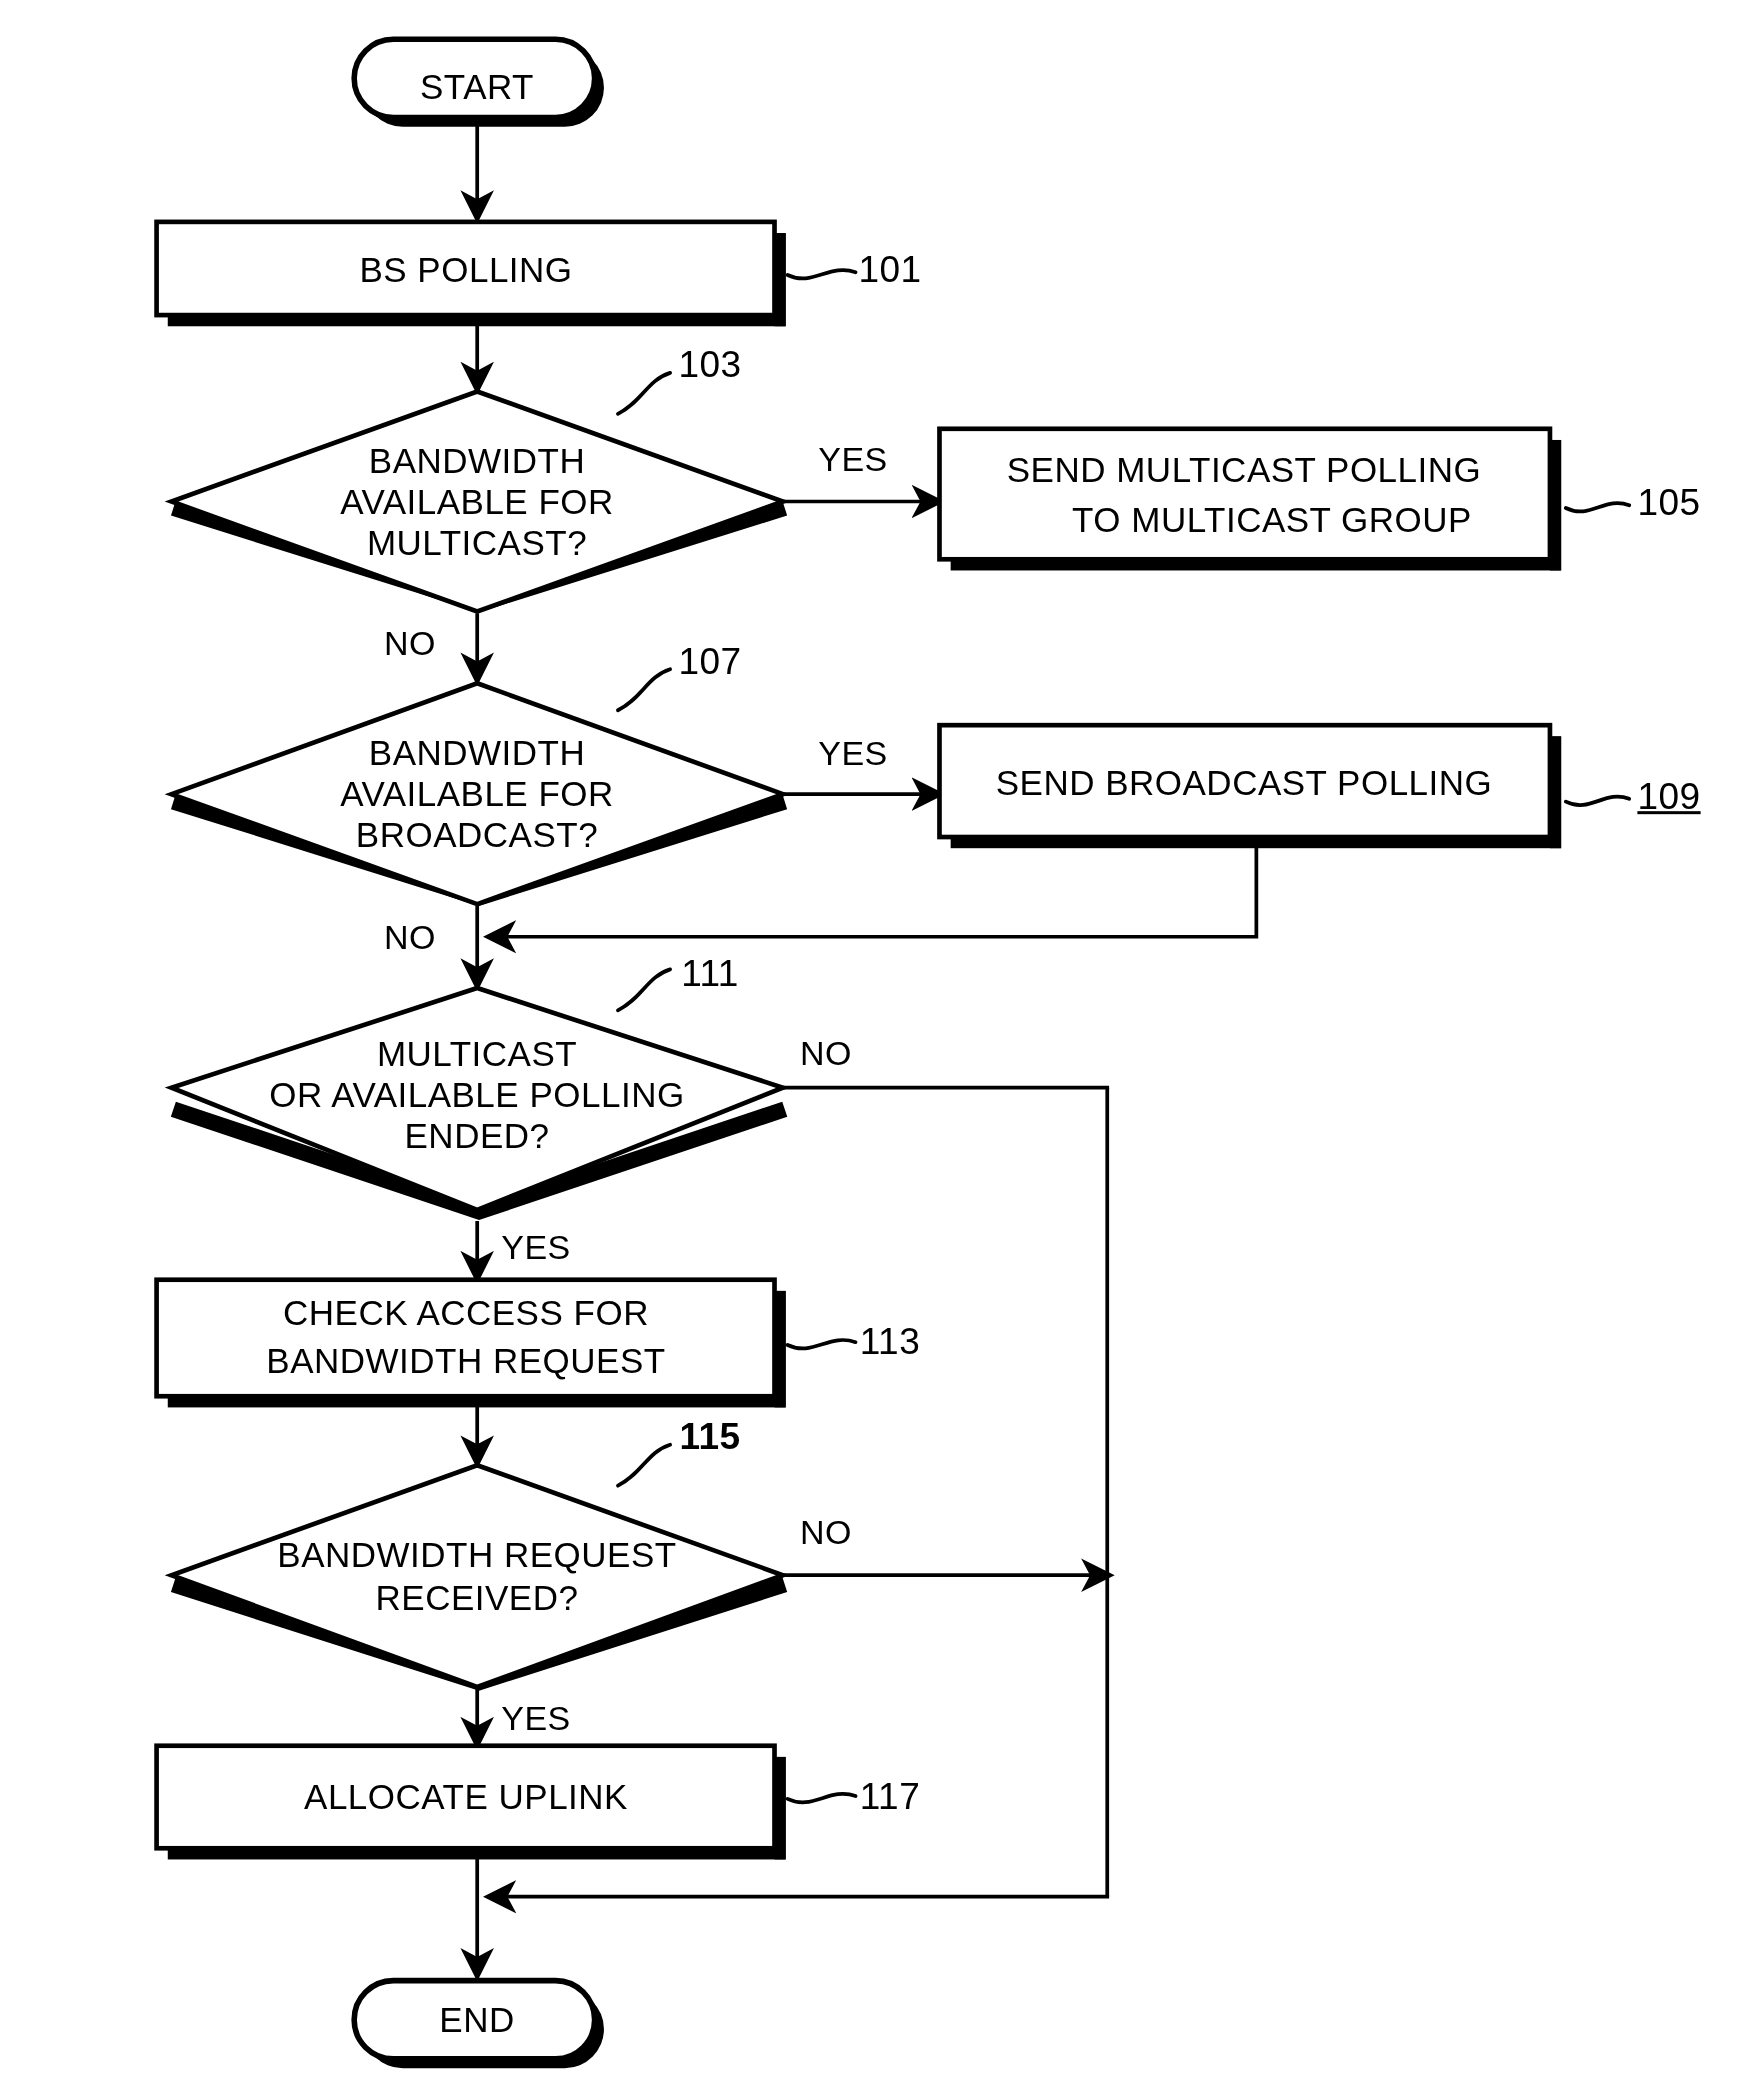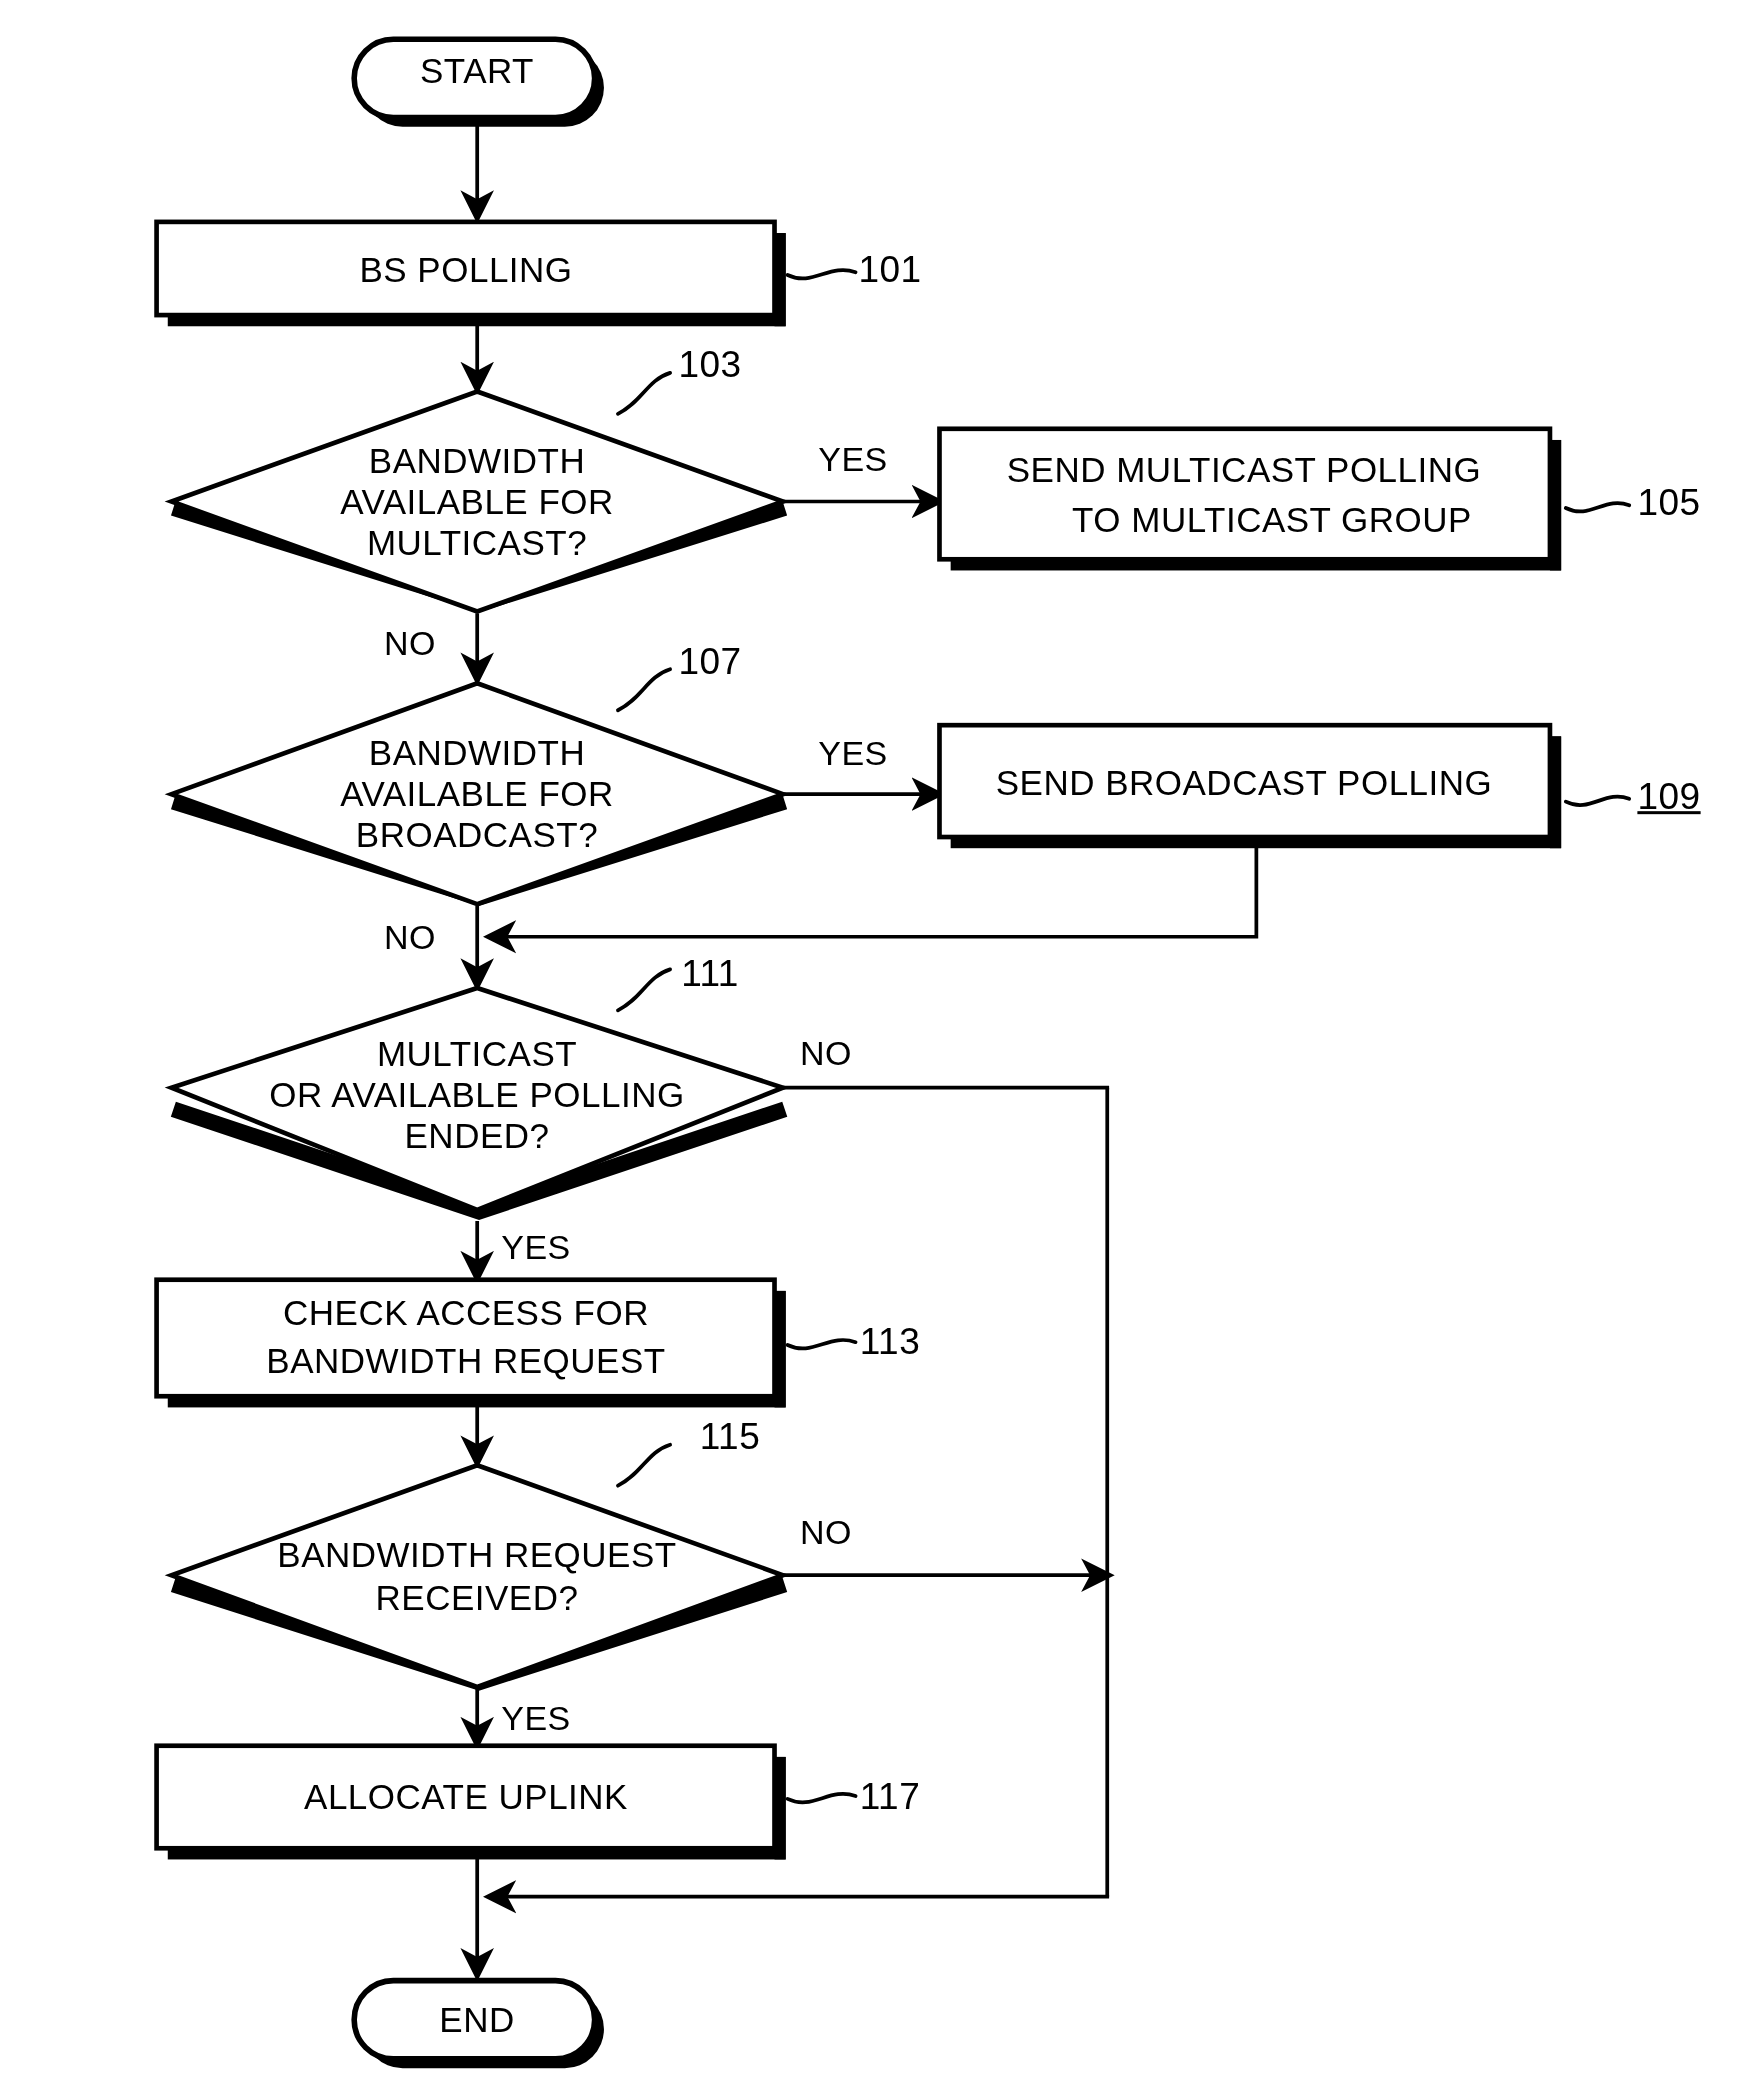--- a/index.html
+++ b/index.html
@@ -157,21 +157,21 @@
       <path d="M 1680 545 C 1706 558, 1722 532, 1748 542"></path>
       <path d="M 663 762 C 690 748, 694 726, 719 718"></path>
       <path d="M 1680 860 C 1706 873, 1722 847, 1748 857"></path>
       <path d="M 663 1084 C 690 1070, 694 1048, 719 1040"></path>
       <path d="M 845 1443 C 872 1456, 890 1430, 918 1440"></path>
       <path d="M 663 1594 C 690 1580, 694 1558, 719 1550"></path>
       <path d="M 845 1930 C 872 1943, 890 1917, 918 1927"></path>
     </g>
   </svg>
 
-  <div class="lbl term-text centered" style="left:477px; top:71px;">START</div>
+  <div class="lbl term-text centered" style="left:477px; top:87px;">START</div>
 
   <div class="lbl node-text centered" style="left:466px; top:270px;">BS POLLING</div>
   <div class="lbl ref-text centered" style="left:890px; top:270px;">101</div>
 
   <div class="lbl node-text centered" style="left:477px; top:461px;">BANDWIDTH</div>
   <div class="lbl node-text centered" style="left:477px; top:502px;">AVAILABLE FOR</div>
   <div class="lbl node-text centered" style="left:477px; top:543px;text-align:right;">MULTICAST?</div>
   <div class="lbl ref-text centered" style="left:710px; top:365px;">103</div>
   <div class="lbl branch-text centered" style="left:853px; top:459px;">YES</div>
   <div class="lbl branch-text centered" style="left:410px; top:643px;">NO</div>
@@ -196,21 +196,21 @@
   <div class="lbl ref-text centered" style="left:710px; top:960px;margin-top:14px;">111</div>
   <div class="lbl branch-text centered" style="left:826px; top:1053px;">NO</div>
   <div class="lbl branch-text centered" style="left:536px; top:1247px;">YES</div>
 
   <div class="lbl node-text centered" style="left:466px; top:1313px;">CHECK ACCESS FOR</div>
   <div class="lbl node-text centered" style="left:466px; top:1361px;">BANDWIDTH REQUEST</div>
   <div class="lbl ref-text centered" style="left:890px; top:1342px;">113</div>
 
   <div class="lbl node-text centered" style="left:477px; top:1555px;">BANDWIDTH REQUEST</div>
   <div class="lbl node-text centered" style="left:477px; top:1598px;">RECEIVED?</div>
-  <div class="lbl ref-text centered" style="left:730px; top:1437px;">115</div>
+  <div class="lbl ref-text centered" style="left:710px; top:1437px;font-weight:bold;">115</div>
   <div class="lbl branch-text centered" style="left:826px; top:1532px;">NO</div>
   <div class="lbl branch-text centered" style="left:536px; top:1718px;">YES</div>
 
   <div class="lbl node-text centered" style="left:466px; top:1797px;">ALLOCATE UPLINK</div>
   <div class="lbl ref-text centered" style="left:890px; top:1797px;">117</div>
 
   <div class="lbl term-text centered" style="left:477px; top:2020px;">END</div>
 
 </div>
 

